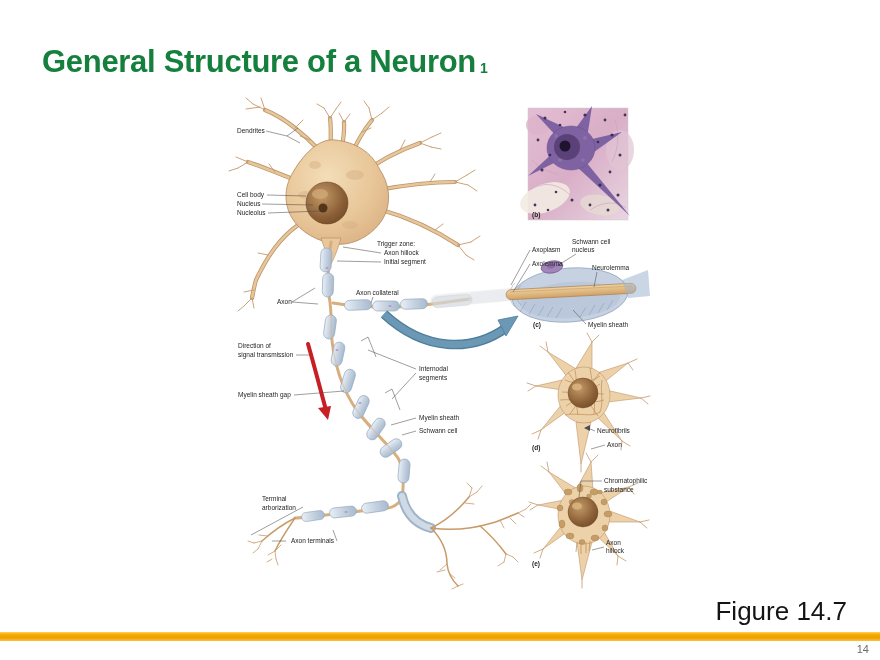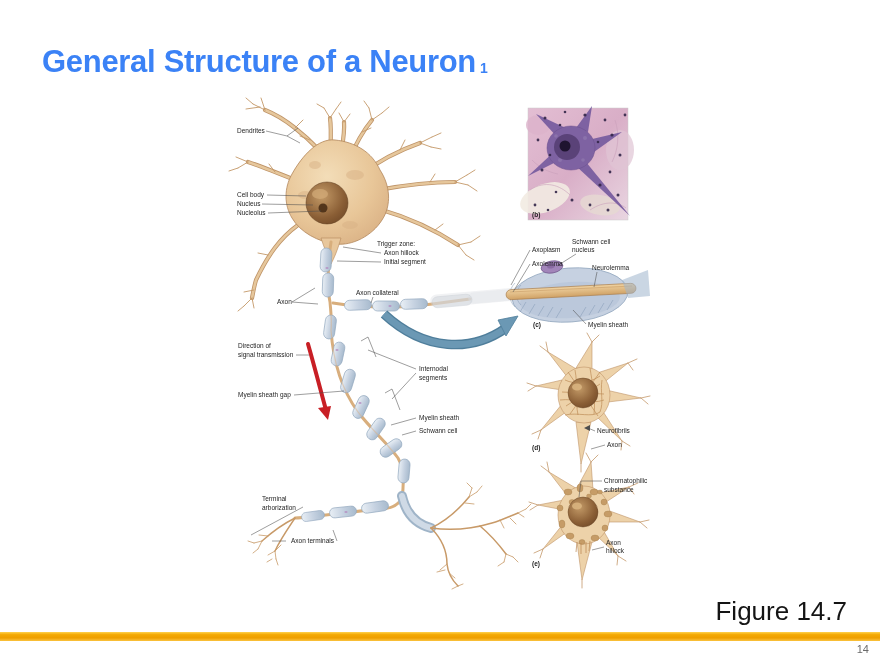--- a/index.html
+++ b/index.html
@@ -2,21 +2,21 @@
 <html><head>
 <meta charset="utf-8">
 <style>
   html,body{margin:0;padding:0;}
   body{
     width:880px;height:660px;position:relative;overflow:hidden;
     background:#ffffff;font-family:"Liberation Sans",sans-serif;
   }
   .slide-title{
     position:absolute;left:42px;top:44px;
-    font-size:31px;font-weight:bold;color:#3b82f6;letter-spacing:-0.3px;text-align:center;
+    font-size:31px;font-weight:bold;color:#15803d;letter-spacing:-0.3px;text-align:center;
   }
   .slide-title .title-marker{
     font-size:14px;font-weight:bold;margin-left:4px;vertical-align:-1px;
   }
   .figure-caption{
     position:absolute;right:33px;top:596px;
     font-size:26px;color:#141414;
   }
   .accent-bar{
     position:absolute;left:0;top:632px;width:880px;height:9px;

